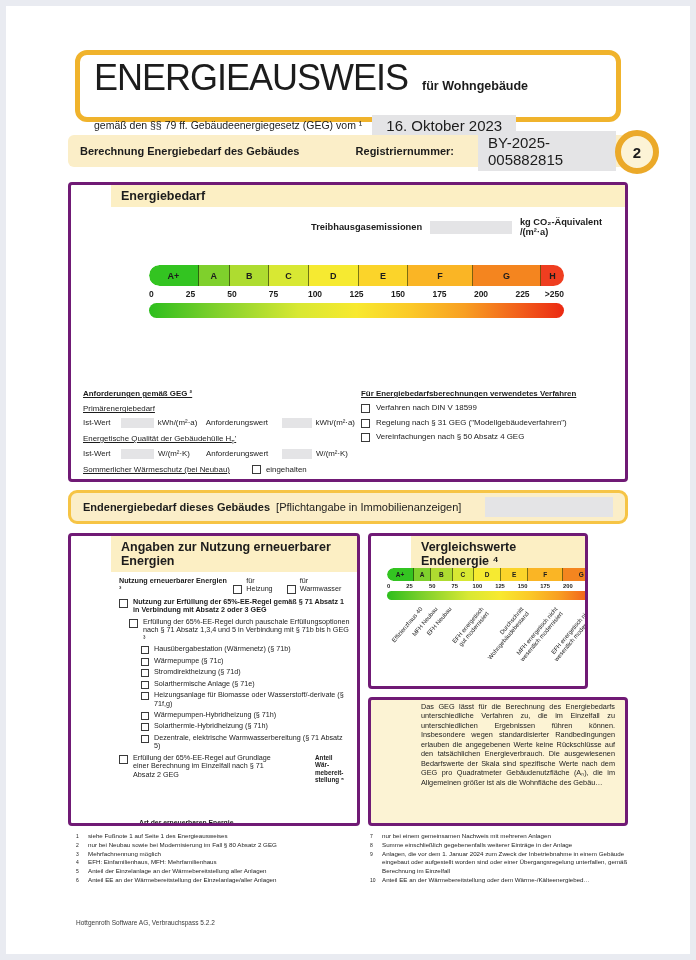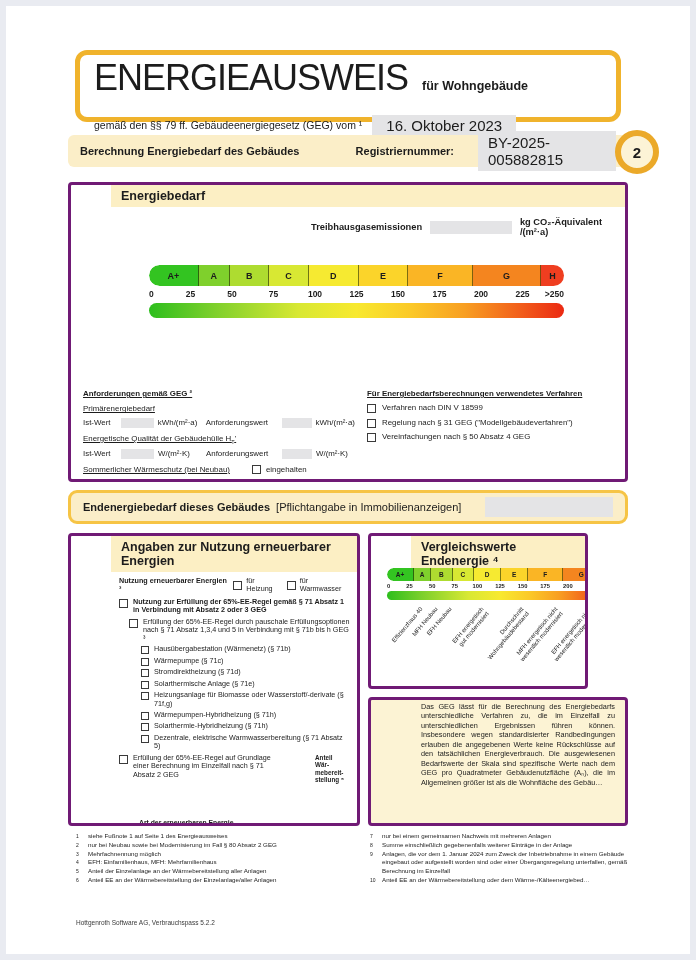--- a/index.html
+++ b/index.html
@@ -48,33 +48,33 @@
   .anf{left:12px;top:204px;width:272px;font-size:7.9px;line-height:1.3;}
   .anf .row{display:flex;align-items:center;margin:3px 0 6px 0;}
   .anf .row .lab1{width:38px;}
   .anf .row .f1{width:33px;height:10px;margin-right:4px;}
   .anf .row .un1{width:48px;}
   .anf .row .lab2{width:76px;}
   .anf .row .f2{width:30px;height:10px;margin-right:4px;}
   .anf .sommer-row{display:flex;align-items:center;margin-top:4px;}
   .anf .sommer-row .cb{margin-left:22px;margin-right:5px;}
 
-  .verf{left:296px;top:204px;width:258px;font-size:7.9px;line-height:1.3;}
+  .verf{left:290px;top:204px;width:258px;font-size:7.9px;line-height:1.3;}
   .verf .opt{display:flex;align-items:flex-start;margin-top:4px;}
   .verf .opt .cb{margin-right:6px;margin-top:1px;}
 
   
   .band-end{left:62px;top:484px;width:560px;height:34px;background:#FBEEC8;border:3px solid #F6C445;border-radius:9px;display:flex;align-items:center;padding:0 12px;box-sizing:border-box;font-size:11px;gap:6px;}
   .end-field{margin-left:auto;width:128px;height:20px;}
 
   
   .box-ern{left:62px;top:527px;width:292px;height:293px;}
   .ern-body{padding:5px 7px 4px 8px;font-size:7.2px;line-height:1.15;}
   .ern-line1{display:flex;align-items:center;gap:5px;font-weight:bold;}
-  .ern-line1 .grp{display:flex;align-items:center;gap:4px;font-weight:normal;}
+  .ern-line1 .grp{display:flex;align-items:flex-end;gap:4px;font-weight:normal;}
   .ern-line1 .grp:first-of-type{margin-left:26px;}
   .cbrow{display:flex;align-items:flex-start;margin-top:4px;}
   .cbrow .cb{margin-right:5px;margin-top:1px;}
   .optlist{margin-left:22px;}
   .optlist .cbrow{margin-top:2.5px;}
   .optlist .cb{width:6px;height:6px;}
   .tbl1{display:grid;grid-template-columns:160px 33px 33px 36px;column-gap:4px;row-gap:3px;margin-top:4px;gap:36px;}
   .tbl1 .chead{font-size:6.3px;font-weight:bold;line-height:1.15;}
   .tbl1 .c1h{align-self:end;padding-left:20px;font-size:6.8px;font-weight:bold;}
   .f-row{background:#E4E4E6;height:10px;border-bottom:1px solid #888;}

